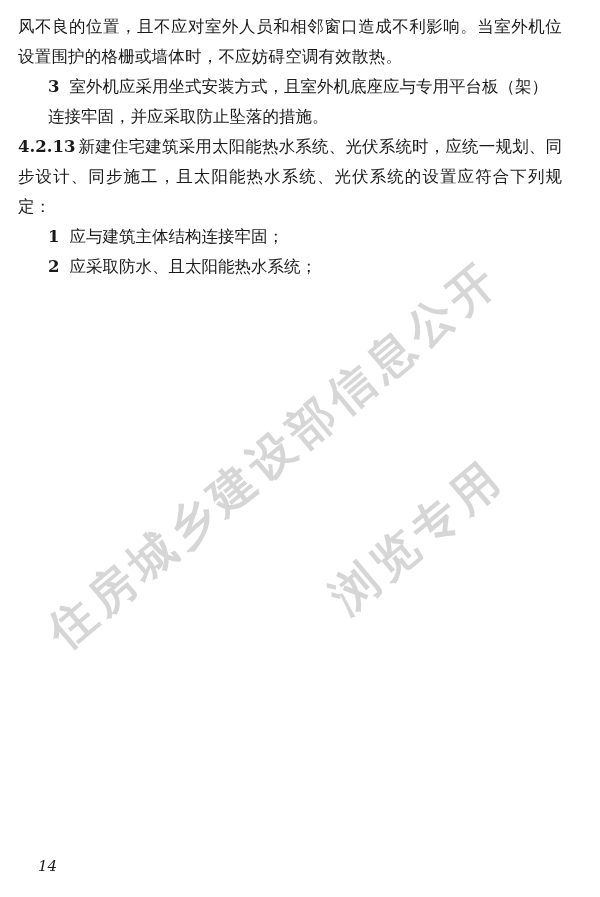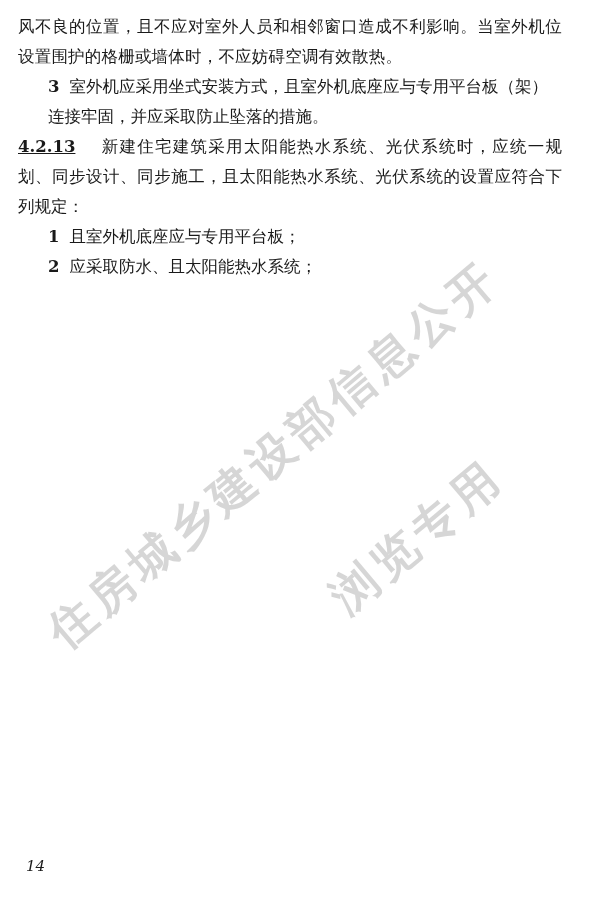--- a/index.html
+++ b/index.html
@@ -85,26 +85,25 @@
   }
   .sec-head {
     margin: 0;
     font-size: 16.5px;
     line-height: 30px;
     text-align: justify;
     text-justify: inter-ideograph;
   }
   .sec-no {
     font-weight: 700;
-    margin-right: 25px;
-    text-decoration: underline;
+    margin-right: 3px;
   }
   .page-number {
     position: absolute;
-    left: 26px;
+    left: 38px;
     bottom: 22px;
     font-size: 15px;
     font-style: italic;
     font-family: "DejaVu Serif", "Liberation Serif", serif;
     color: #1a1a1a;
     z-index: 10;
   }
 </style>
 </head>
 <body>
@@ -122,21 +121,21 @@
 
     <p class="item-line clause">
       <span class="num-label">3</span><span>室外机应采用坐式安装方式，且室外机底座应与专用平台板（架）连接牢固，并应采取防止坠落的措施。</span>
     </p>
 
     <p class="sec-head">
       <span class="sec-no">4.2.13</span><span>新建住宅建筑采用太阳能热水系统、光伏系统时，应统一规划、同步设计、同步施工，且太阳能热水系统、光伏系统的设置应符合下列规定：</span>
     </p>
 
     <p class="item-line">
-      <span class="num-label">1</span><span>且室外机底座应与专用平台板；</span>
+      <span class="num-label">1</span><span>应与建筑主体结构连接牢固；</span>
     </p>
 
     <p class="item-line">
       <span class="num-label">2</span><span>应采取防水、且太阳能热水系统；</span>
     </p>
 
 
   </div>
 
   <div class="page-number">14</div>

